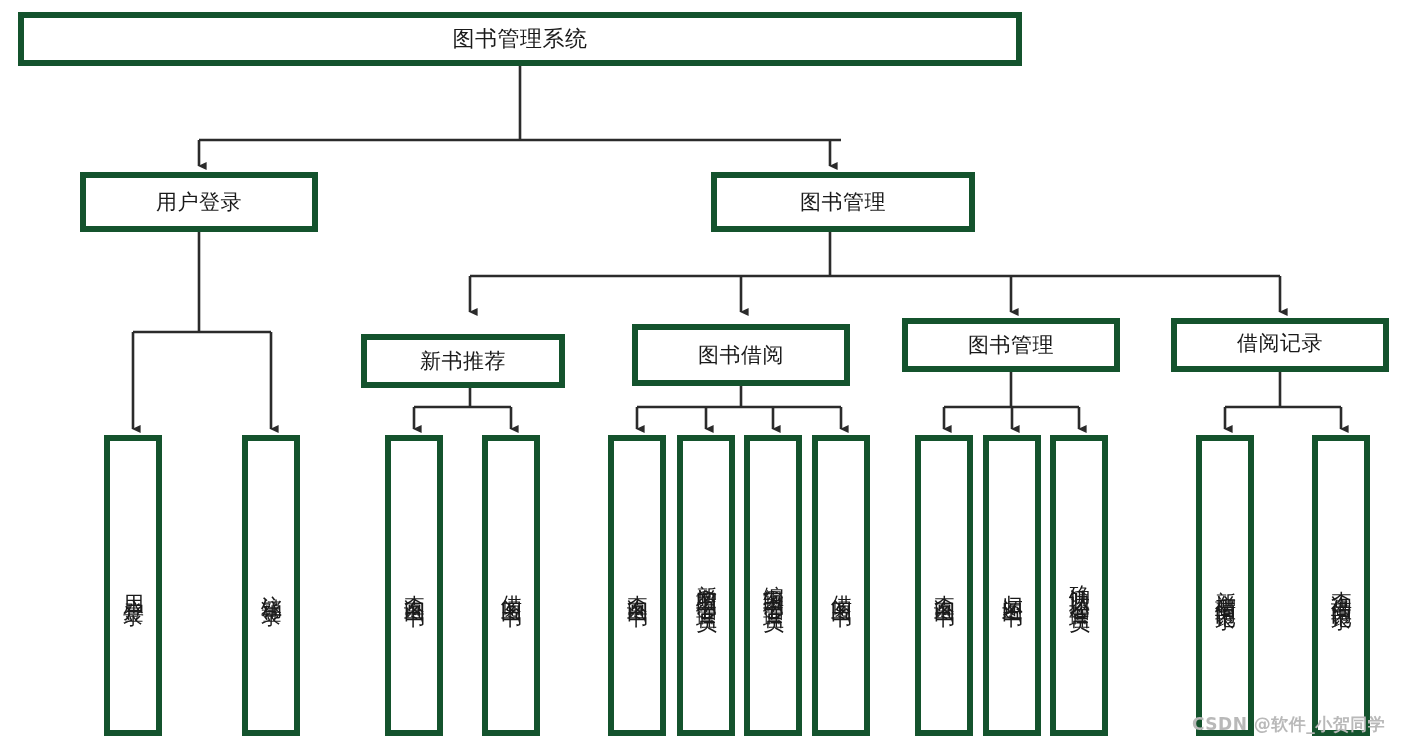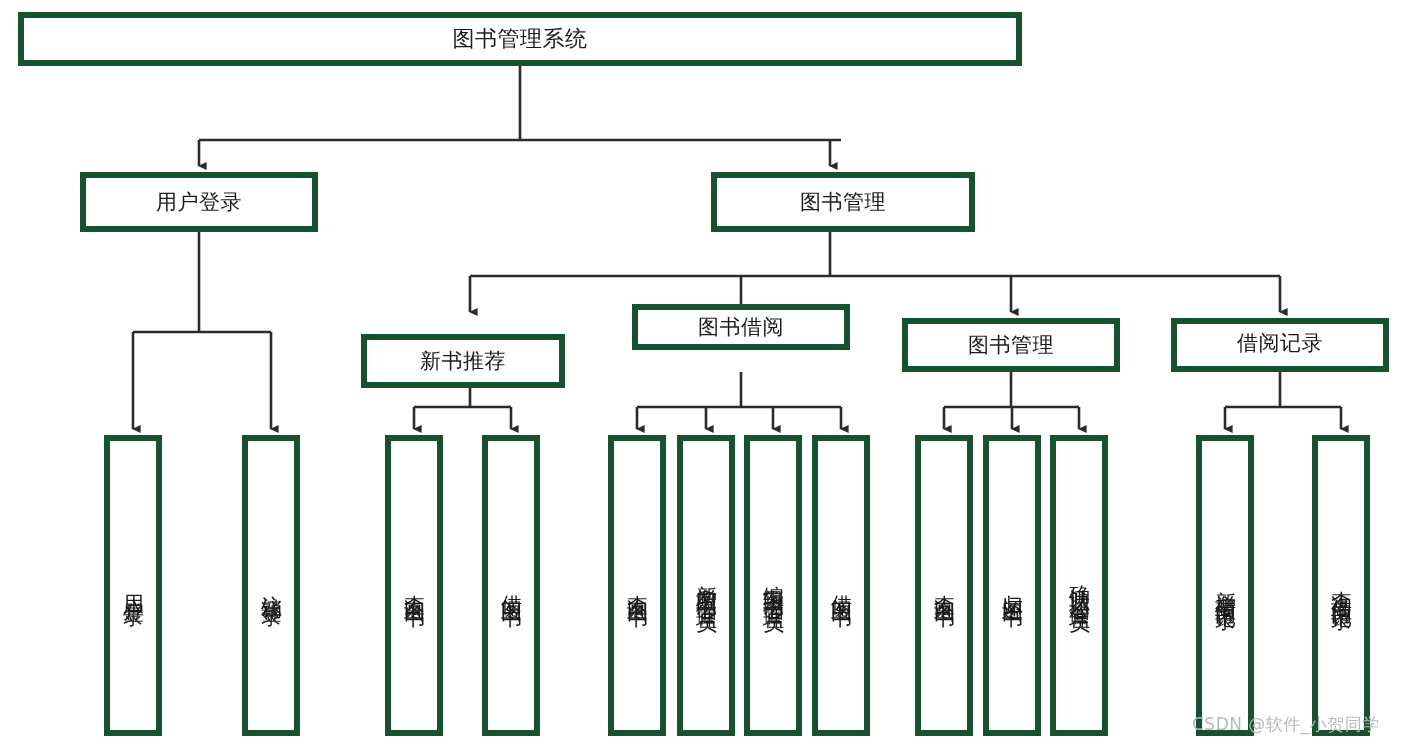--- a/index.html
+++ b/index.html
@@ -63,20 +63,21 @@
     letter-spacing: 4px;
     white-space: nowrap;
   }
   .watermark {
     position: absolute;
     color: #b9b9b9;
     font-size: 17px;
     white-space: nowrap;
     letter-spacing: 0.5px;
     font-family: "DejaVu Sans", "Liberation Sans", sans-serif;
+    font-weight: bold;
   }
 </style>
 </head>
 <body>
 
 <div id="canvas">
 
   <svg id="edges" viewBox="0 0 1405 747" xmlns="http://www.w3.org/2000/svg">
     <defs>
       <marker id="arrow" markerWidth="9" markerHeight="9" refX="4.5" refY="7.6" orient="auto" markerUnits="userSpaceOnUse">
@@ -134,21 +135,21 @@
   <div class="node h" style="left: 80px; top: 172px; width: 238px; height: 60px;">
     <span class="label">用户登录</span>
   </div>
   <div class="node h" style="left: 711px; top: 172px; width: 264px; height: 60px; align-items: center;">
     <span class="label">图书管理</span>
   </div>
 
   <div class="node h" style="left: 361px; top: 318px; width: 204px; height: 54px; margin-top: 16px;">
     <span class="label">新书推荐</span>
   </div>
-  <div class="node h" style="left: 632px; top: 304px; width: 218px; height: 46px;">
+  <div class="node h" style="left: 632px; top: 324px; width: 218px; height: 62px;">
     <span class="label">图书借阅</span>
   </div>
   <div class="node h" style="left: 902px; top: 318px; width: 218px; height: 54px;">
     <span class="label">图书管理</span>
   </div>
   <div class="node h" style="left: 1171px; top: 318px; width: 218px; height: 54px; font-family: Liberation Mono, monospace;">
     <span class="label">借阅记录</span>
   </div>
 
   <div class="node v" style="left: 104px; top: 435px; width: 58px; height: 301px;">

